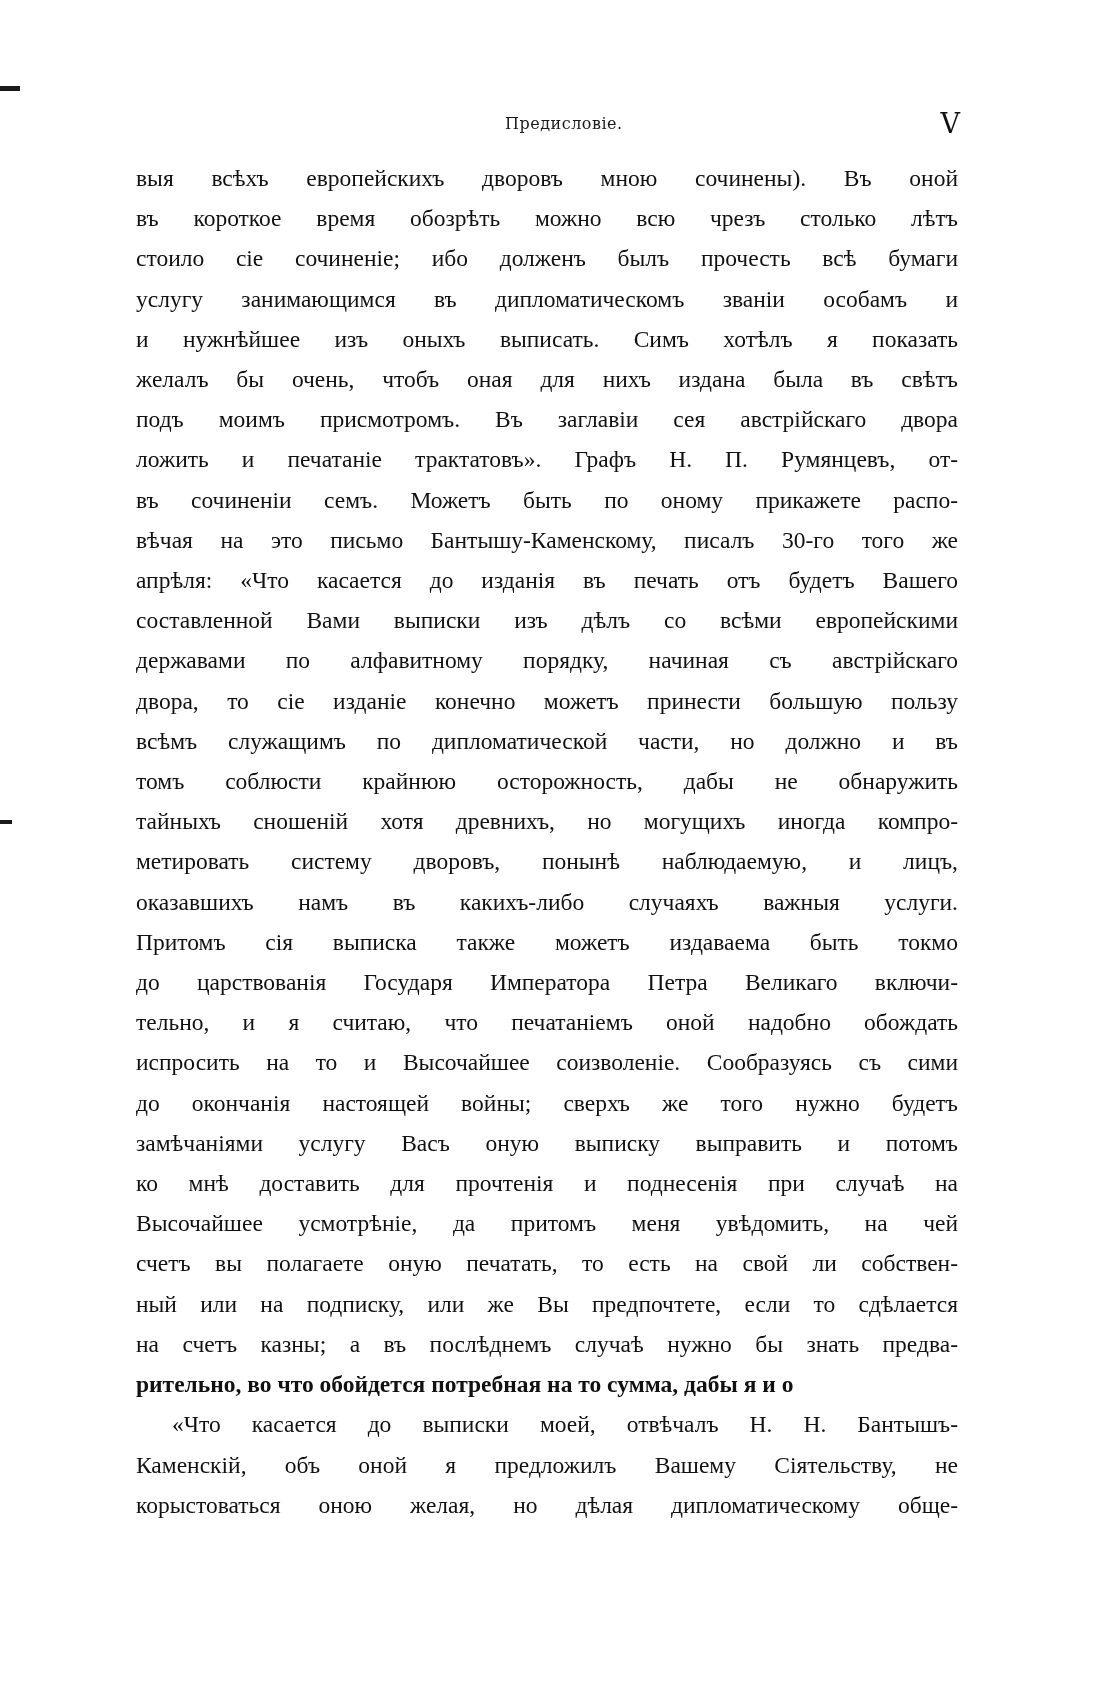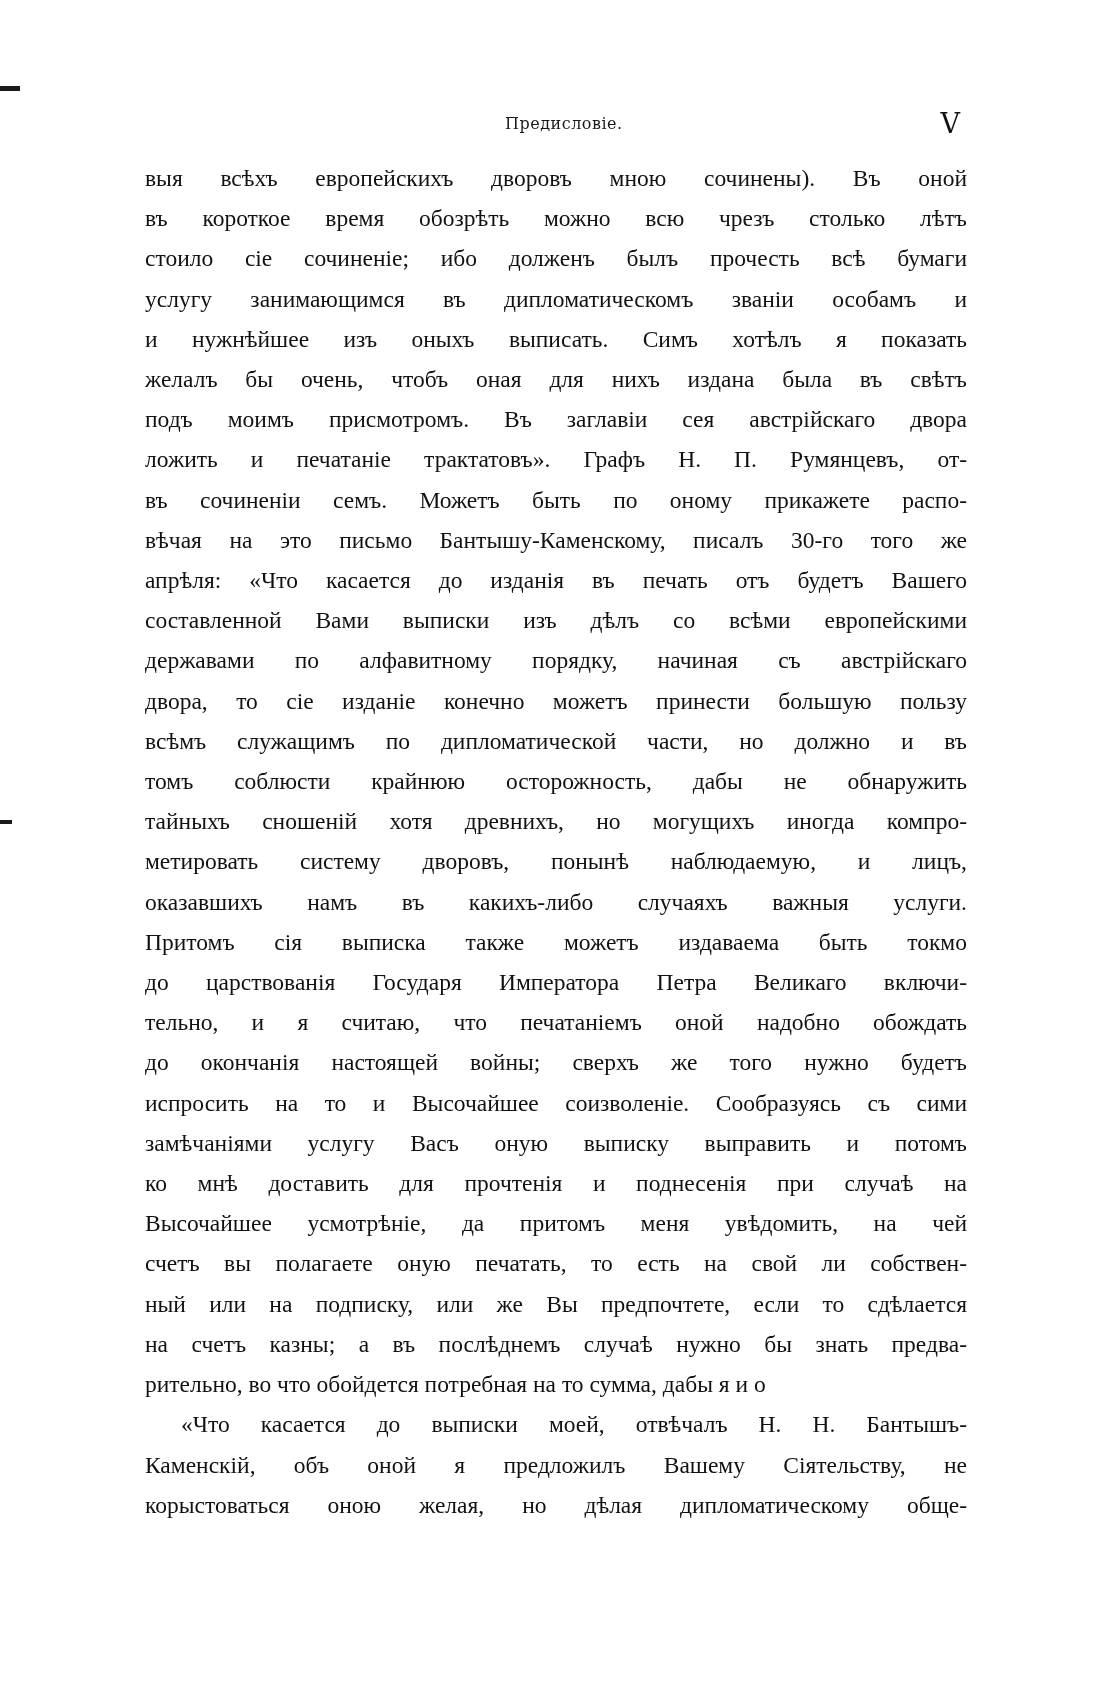--- a/index.html
+++ b/index.html
@@ -66,21 +66,21 @@
   .folio {
     position: absolute;
     right: 0px;
     top: 0px;
     font-family: "DejaVu Serif", serif;
     font-size: 27px;
     color: #111111;
   }
   .body-text {
     position: absolute;
-    left: 145px;
+    left: 136px;
     top: 158px;
     width: 822px;
   }
   .para {
     margin: 0;
     padding: 0;
   }
   .line {
     display: block;
     font-size: 23.5px;
@@ -90,20 +90,21 @@
   }
   
   .line.j {
     text-align: justify;
     text-align-last: justify;
     white-space: normal;
   }
   .line.last {
     text-align: left;
     text-align-last: left;
+    font-weight: bold;
   }
   .indent {
     display: inline-block;
     width: 36px;
   }
 </style>
 </head>
 <body>
 
 <div class="page">
@@ -136,22 +137,22 @@
       <span class="line j">державами по алфавитному порядку, начиная съ австрійскаго</span>
       <span class="line j">двора, то сіе изданіе конечно можетъ принести большую пользу</span>
       <span class="line j">всѣмъ служащимъ по дипломатической части, но должно и въ</span>
       <span class="line j">томъ соблюсти крайнюю осторожность, дабы не обнаружить</span>
       <span class="line j">тайныхъ сношеній хотя древнихъ, но могущихъ иногда компро-</span>
       <span class="line j">метировать систему дворовъ, понынѣ наблюдаемую, и лицъ,</span>
       <span class="line j">оказавшихъ намъ въ какихъ-либо случаяхъ важныя услуги.</span>
       <span class="line j">Притомъ сія выписка также можетъ издаваема быть токмо</span>
       <span class="line j">до царствованія Государя Императора Петра Великаго включи-</span>
       <span class="line j">тельно, и я считаю, что печатаніемъ оной надобно обождать</span>
+      <span class="line j">испросить на то и Высочайшее соизволеніе. Сообразуясь съ сими</span>
       <span class="line j">до окончанія настоящей войны; сверхъ же того нужно будетъ</span>
-      <span class="line j">испросить на то и Высочайшее соизволеніе. Сообразуясь съ сими</span>
       <span class="line j">замѣчаніями услугу Васъ оную выписку выправить и потомъ</span>
       <span class="line j">ко мнѣ доставить для прочтенія и поднесенія при случаѣ на</span>
       <span class="line j">Высочайшее усмотрѣніе, да притомъ меня увѣдомить, на чей</span>
       <span class="line j">счетъ вы полагаете оную печатать, то есть на свой ли собствен-</span>
       <span class="line j">ный или на подписку, или же Вы предпочтете, если то сдѣлается</span>
       <span class="line j">на счетъ казны; а въ послѣднемъ случаѣ нужно бы знать предва-</span>
       <span class="line j last">рительно, во что обойдется потребная на то сумма, дабы я и о</span>
     </p>
 
     <p class="para">

